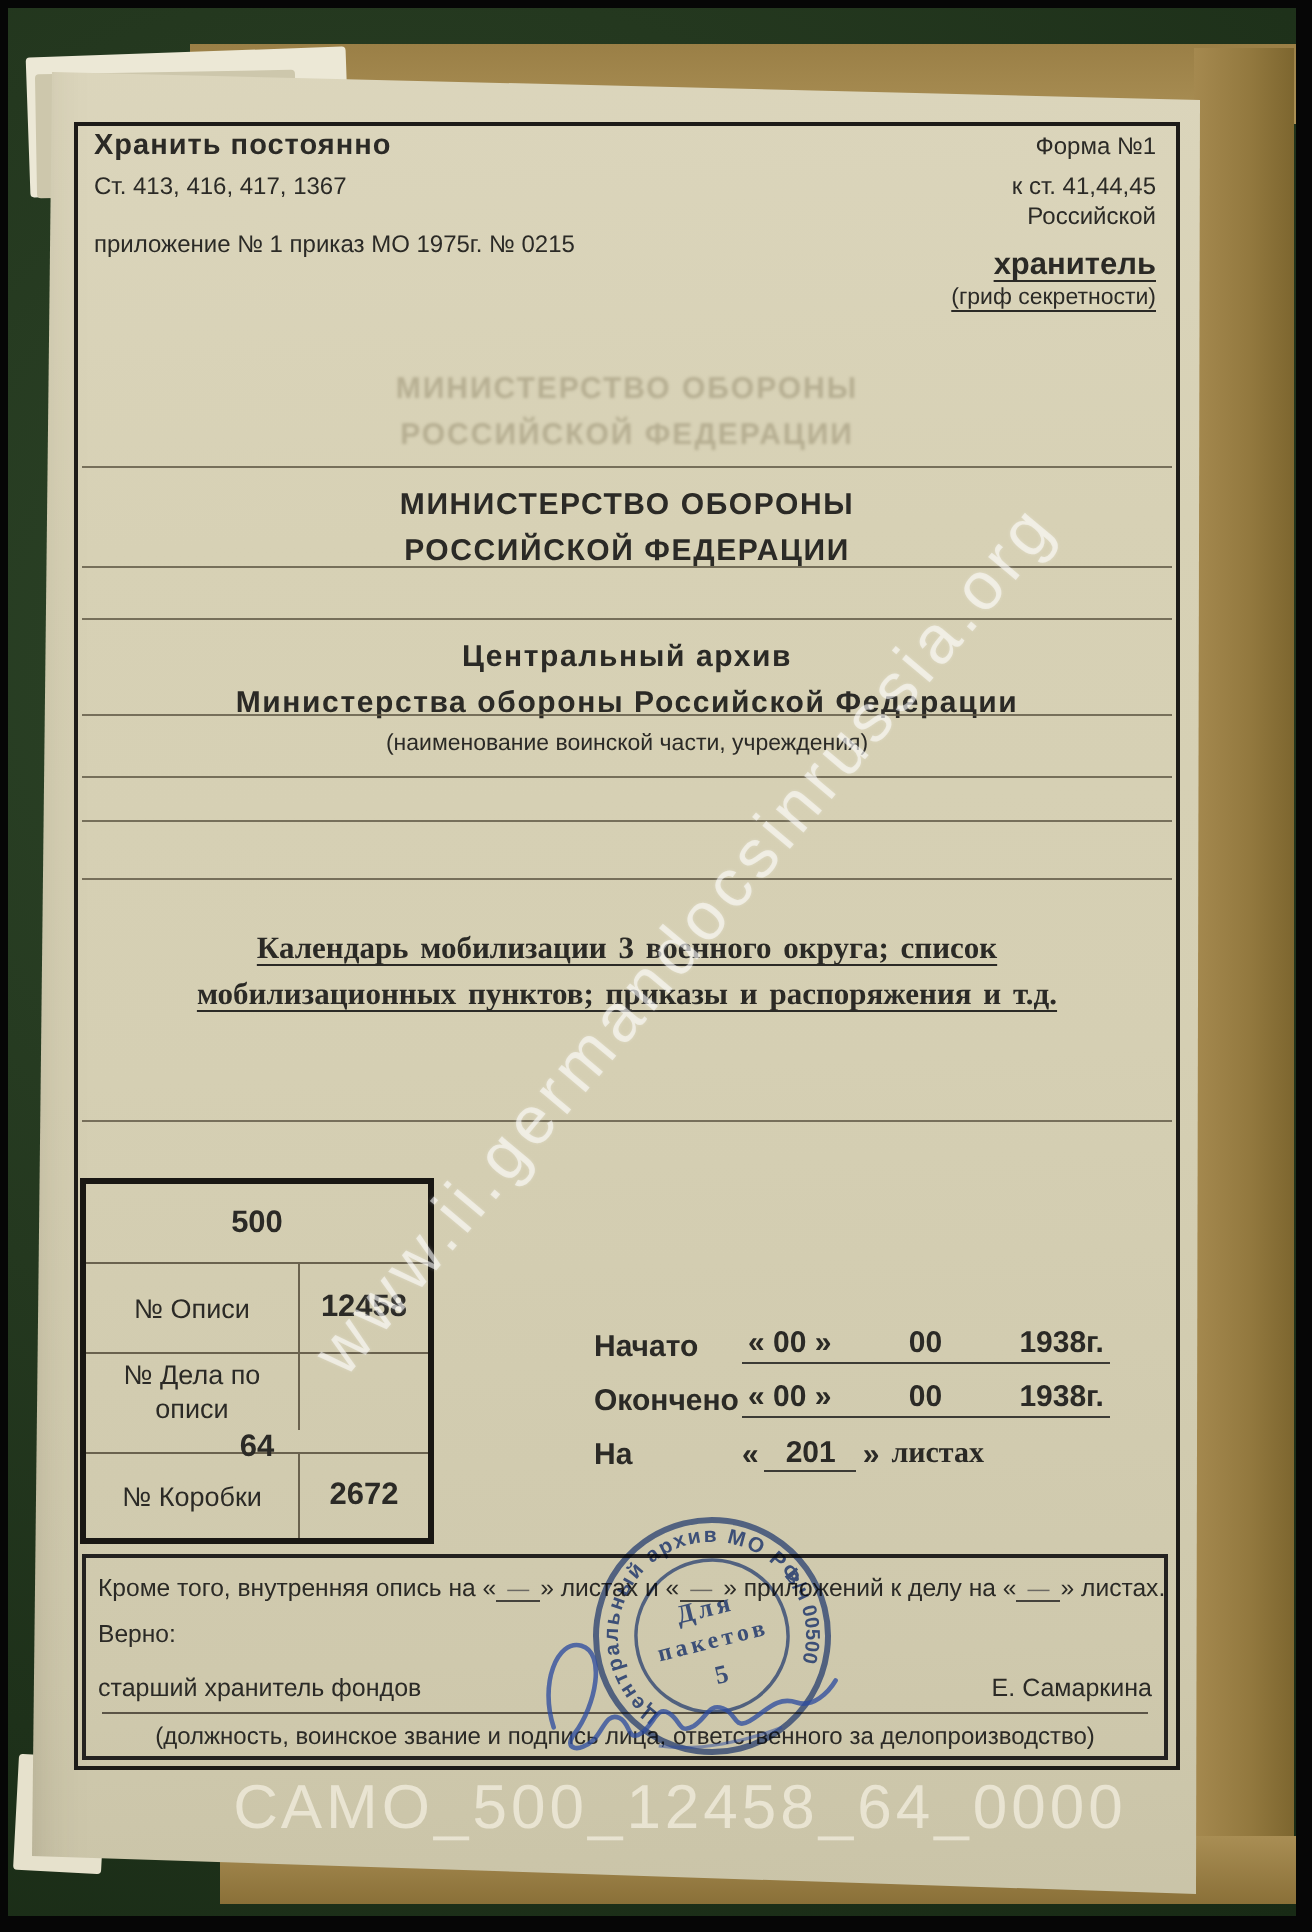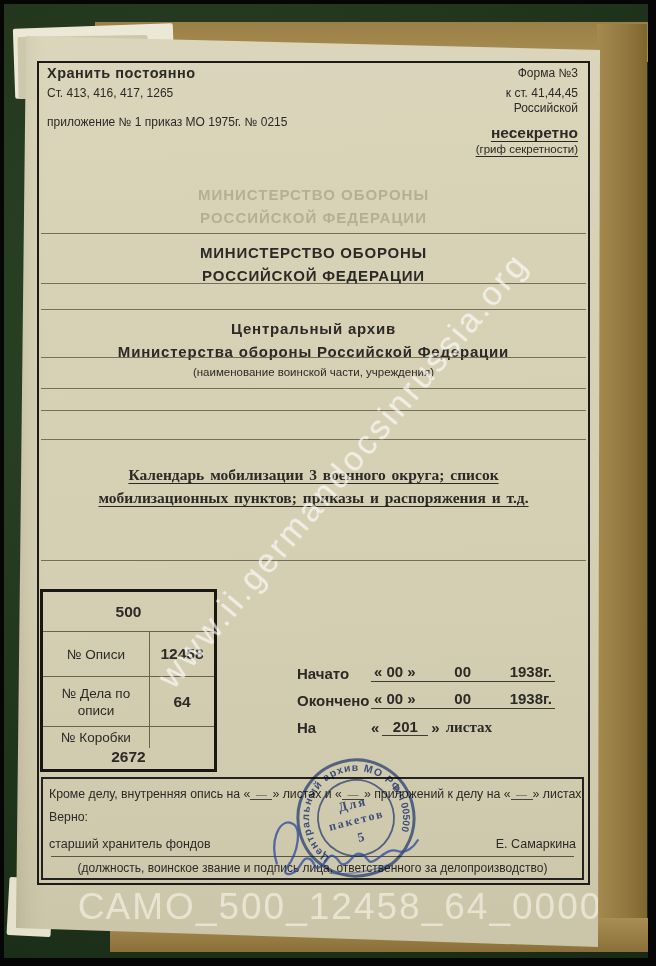--- a/index.html
+++ b/index.html
@@ -36,21 +36,21 @@
   .casetitle{font-size:15.5px;font-weight:bold;line-height:23px;word-spacing:2px;
              text-decoration:underline;text-underline-offset:3px;}
   
   .regtable{position:absolute;left:1px;top:526px;width:171px;border:3px solid #191713;background:transparent;}
   .trow{display:flex;border-bottom:1px solid rgba(94,86,68,.9);align-items:center;}
   .trow:last-child{border-bottom:none;}
   .tlabel{width:94px;border-right:1px solid rgba(94,86,68,.9);align-self:stretch;
           display:flex;align-items:center;justify-content:center;text-align:center;
           font-size:13.5px;padding:2px 6px;line-height:17px;}
   .tvalue{flex:1;text-align:center;font-size:15.5px;font-weight:bold;}
-  .r1{height:39px;}.r2{height:44px;}.r3{height:49px;}.r4{height:42px;flex-direction:column;}
+  .r1{height:39px;}.r2{height:44px;}.r3{height:49px;flex-direction:column;}.r4{height:42px;}
   
   .dates{position:absolute;left:258px;top:592px;width:290px;font-size:15px;}
   .drow{display:flex;align-items:flex-end;height:27px;}
   .dlabel{width:74px;font-weight:bold;}
   .dgroup{width:178px;border-bottom:1.5px solid #3c3b35;display:flex;justify-content:space-between;
           font-weight:bold;padding:0 3px 1px 3px;}
   .sheetsval{display:inline-block;width:46px;text-align:center;border-bottom:1.5px solid #3c3b35;
              font-weight:bold;margin:0 3px;}
   .sheetsunit{font-family:"Liberation Serif",serif;font-weight:bold;margin-left:6px;margin-top:45px;}
   
@@ -62,47 +62,47 @@
   .keeper{position:absolute;left:6px;right:6px;top:58px;display:flex;justify-content:space-between;font-size:12.5px;}
   .notes .sig-rule{position:absolute;left:8px;right:8px;top:77px;height:1px;background:rgba(70,64,52,.85);}
   .caption{position:absolute;top:82px;width:100%;text-align:center;font-size:12px;}
   
   .stamp{position:absolute;left:286px;top:748px;width:140px;height:140px;transform:rotate(-14deg);
          opacity:.92;mix-blend-mode:multiply;}
   .signature{position:absolute;left:268px;top:810px;width:156px;height:72px;opacity:.85;transform:rotate(-3deg);}
   .diagwm{position:absolute;left:343px;top:470px;transform:translate(-50%,-50%) rotate(-50deg);
           font-size:34px;letter-spacing:3px;color:rgba(255,255,255,.55);white-space:nowrap;
           text-shadow:0 0 2px rgba(255,255,255,.25);}
-  .photoid{position:absolute;left:70px;top:886px;width:540px;text-align:center;font-size:37px;
+  .photoid{position:absolute;left:70px;top:886px;width:540px;text-align:center;font-size:31px;
            letter-spacing:2px;color:rgba(246,242,228,.68);}
 </style>
 </head>
 <body>
 
 <div id="scan">
 
   <div class="cover"></div>
   <div class="cardboard cb-top"></div>
   <div class="cardboard cb-right"></div>
   <div class="cardboard cb-bottom"></div>
   <div class="sheet sheet1"></div>
   <div class="sheet sheet2"></div>
   <div class="sheet sheet3"></div>
 
   <div class="paper">
 
     <div class="frame">
 
       <div class="abs b" style="left:8px;top:2px;font-size:14.5px;letter-spacing:.5px;">Хранить  постоянно</div>
-      <div class="abs sm" style="right:10px;top:3px;">Форма №3</div>
-      <div class="abs sm" style="left:8px;top:23px;">Ст. 413, 416, 417, 1265</div>
+      <div class="abs sm" style="right:10px;top:3px;">Форма №1</div>
+      <div class="abs sm" style="left:8px;top:23px;">Ст. 413, 416, 417, 1367</div>
       <div class="abs sm" style="left:8px;top:52px;">приложение № 1 приказ МО 1975г.  № 0215</div>
       <div class="abs sm" style="right:10px;top:23px;">к ст. 41,44,45</div>
       <div class="abs sm" style="right:10px;top:38px;">Российской</div>
-      <div class="abs u" style="right:10px;top:61px;font-size:15.5px;font-weight:600;">несекретно</div>
+      <div class="abs u" style="right:10px;top:61px;font-size:15.5px;font-weight:600;">хранитель</div>
       <div class="abs u" style="right:10px;top:80px;font-size:11.5px;">(гриф секретности)</div>
 
       <div class="ghost">
         <div>МИНИСТЕРСТВО ОБОРОНЫ</div>
         <div>РОССИЙСКОЙ ФЕДЕРАЦИИ</div>
       </div>
 
       <div class="rule" style="top:170px;"></div>
 
       <div class="abs center b minline" style="top:178px;">МИНИСТЕРСТВО ОБОРОНЫ</div>
@@ -170,21 +170,21 @@
           <span class="dlabel">На</span>
           <span class="b">«</span>
           <span class="sheetsval">201</span>
           <span class="b">»</span>
           <span class="sheetsunit">листах</span>
         </div>
       </div>
 
       <div class="notes">
         <div class="noteline">
-          <span>Кроме делу, внутренняя опись на «</span><span class="blank">—</span><span>» листах и «</span><span class="blank">—</span><span>» приложений к делу на «</span><span class="blank">—</span><span>» листах.</span>
+          <span>Кроме того, внутренняя опись на «</span><span class="blank">—</span><span>» листах и «</span><span class="blank">—</span><span>» приложений к делу на «</span><span class="blank">—</span><span>» листах.</span>
         </div>
         <div class="verno">Верно:</div>
         <div class="keeper">
           <span>старший хранитель фондов</span>
           <span>Е. Самаркина</span>
         </div>
         <div class="sig-rule"></div>
         <div class="caption">(должность, воинское звание и подпись лица, ответственного за делопроизводство)</div>
       </div>
 

